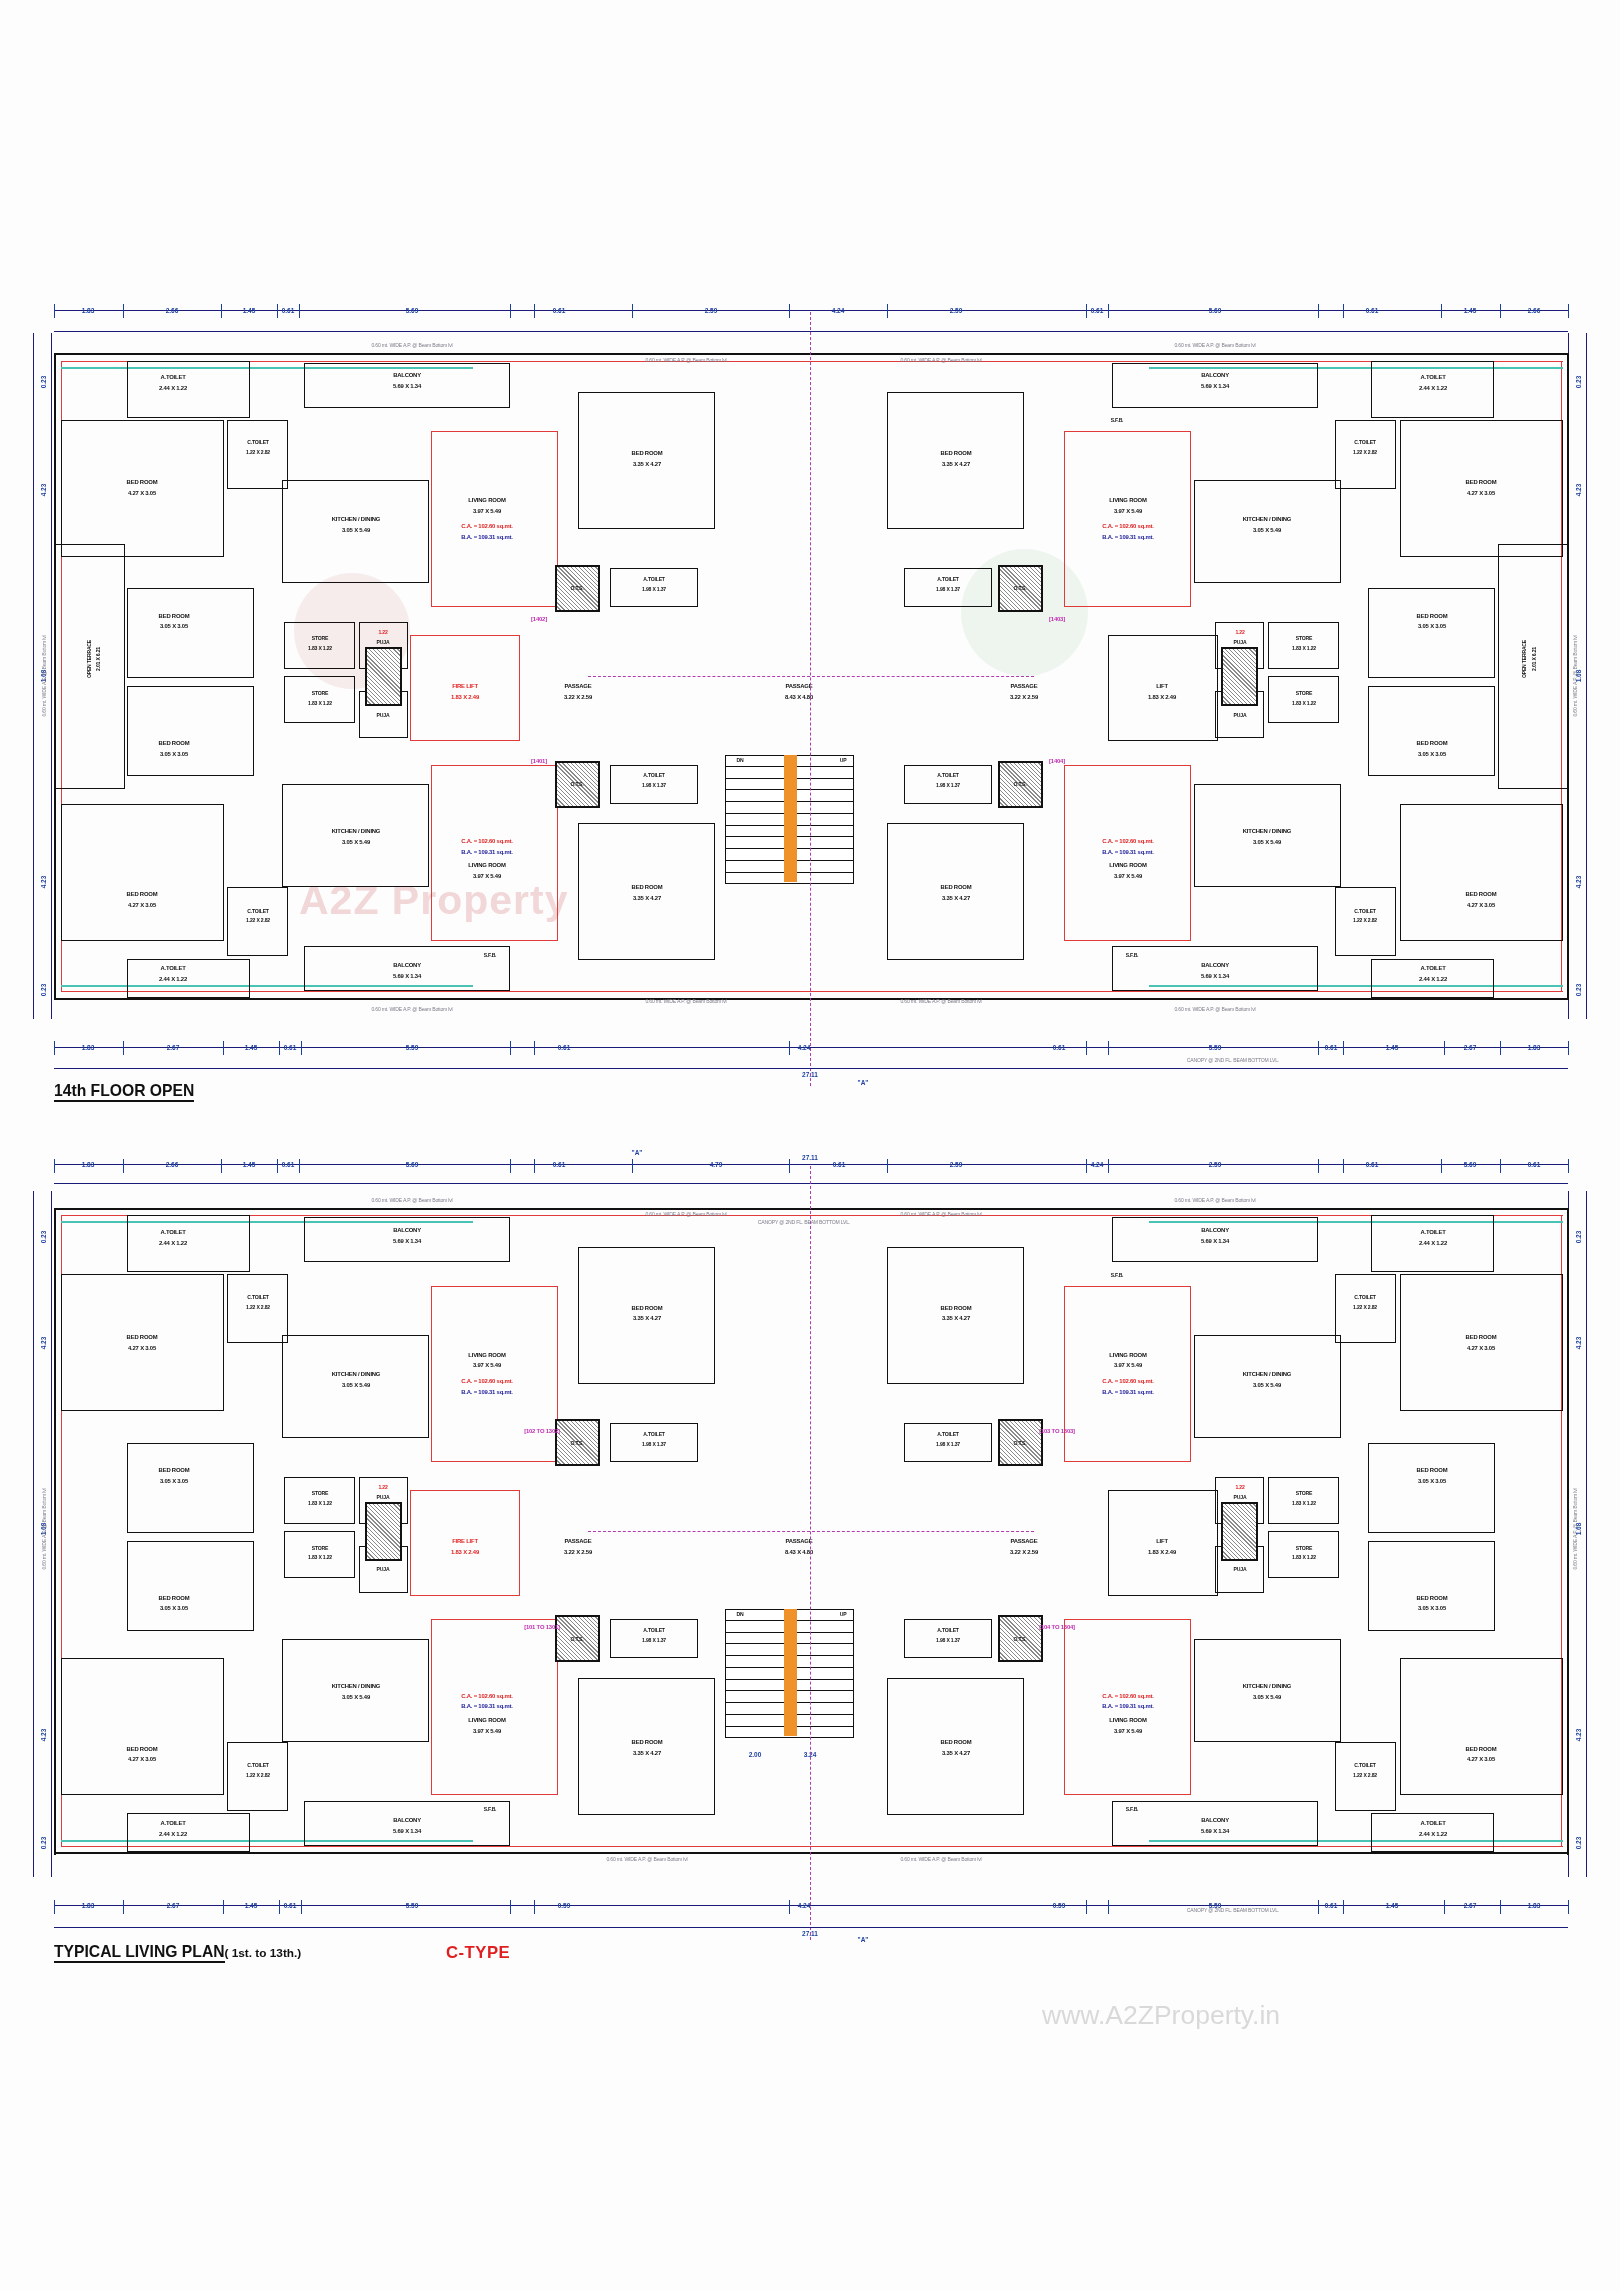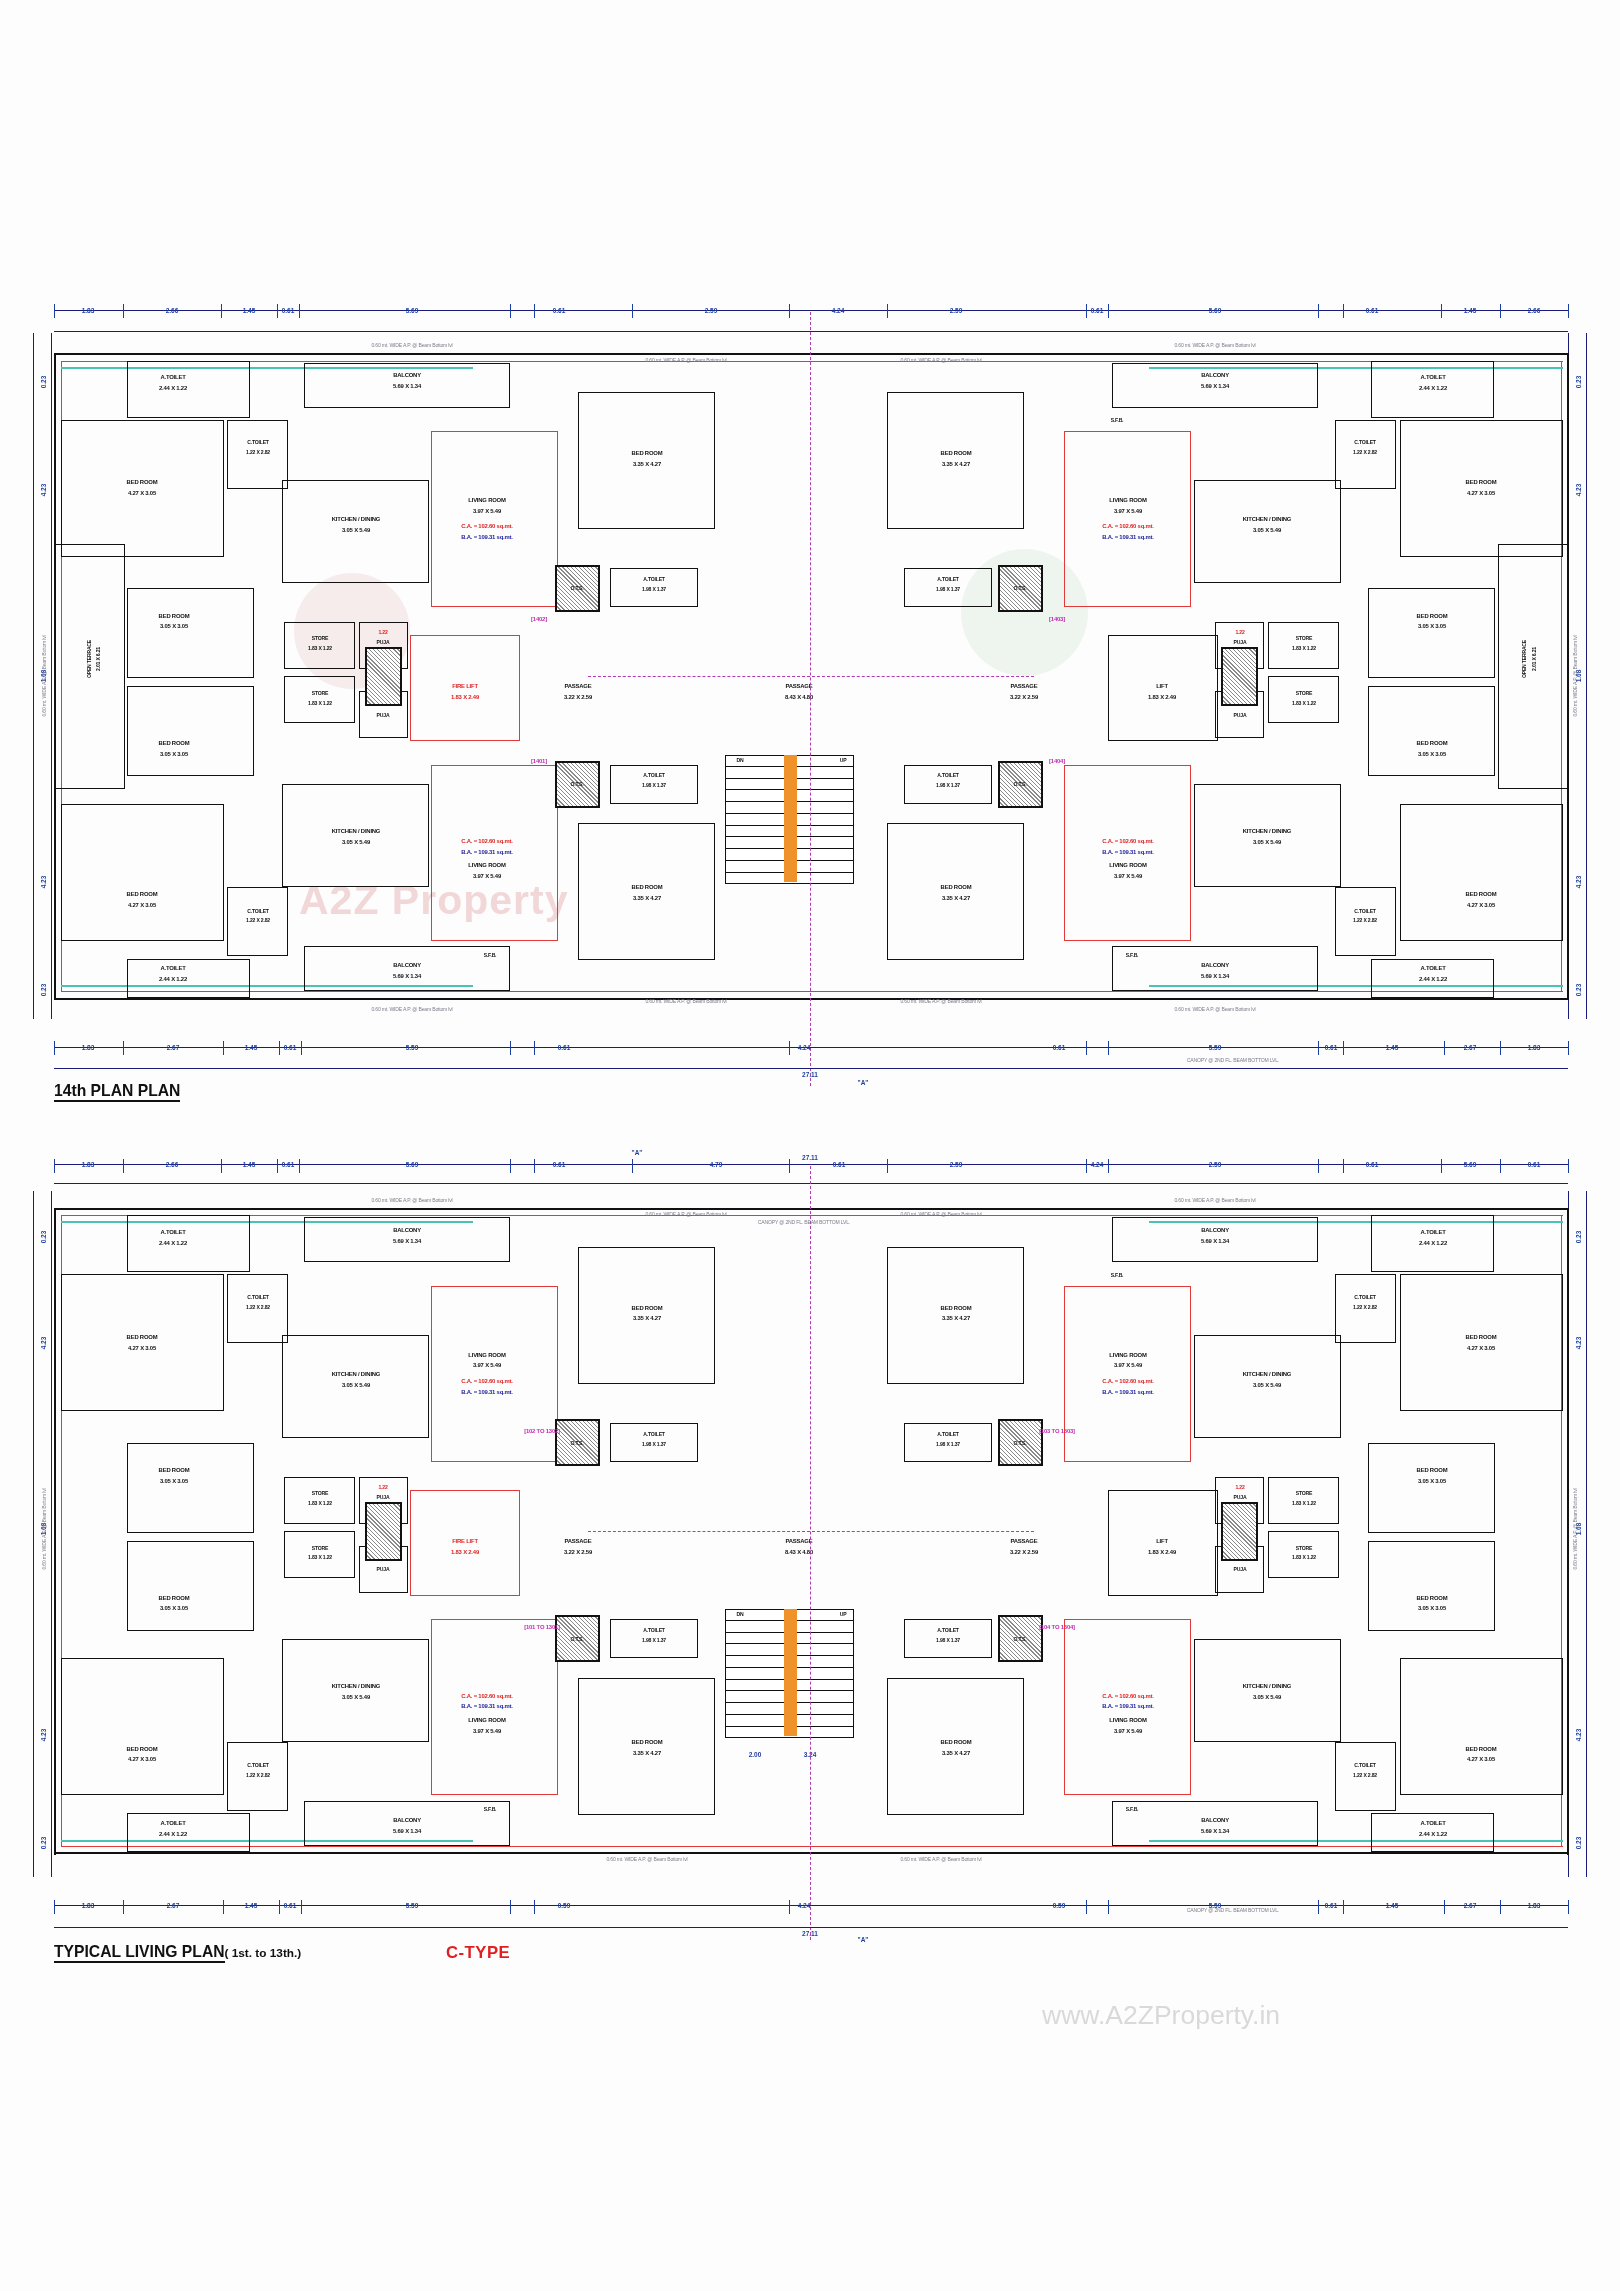--- a/index.html
+++ b/index.html
@@ -413,21 +413,21 @@
     <div class="dimtxt" style="left:1215px;top:1047px;">5.59</div>
     <div class="dimtxt" style="left:1331px;top:1047px;">0.61</div>
     <div class="dimtxt" style="left:1392px;top:1047px;">1.45</div>
     <div class="dimtxt" style="left:1470px;top:1047px;">2.67</div>
     <div class="dimtxt" style="left:1534px;top:1047px;">1.83</div>
 
     <div class="dimtxt" style="left:810px;top:1074px;">27.11</div>
     <div class="dimtxt" style="left:863px;top:1082px;">"A"</div>
 
     <div class="title" style="left:54px;top:1082px;font-size:15.7px;">
-      <u>14th PLAN PLAN</u>
+      <u>14th FLOOR OPEN</u>
     </div>
   </div>
 
   <div class="plan" style="left:0;top:0;width:1620px;height:2292px;">
 
     <div class="dimtxt" style="left:810px;top:1157px;">27.11</div>
     <div class="dimtxt" style="left:637px;top:1152px;">"A"</div>
 
     <div class="ln lnH" style="left:54px;top:1164px;width:1514px;height:1.2px;"></div>
     <div class="ln lnH" style="left:54px;top:1183px;width:1514px;height:1.2px;"></div>

